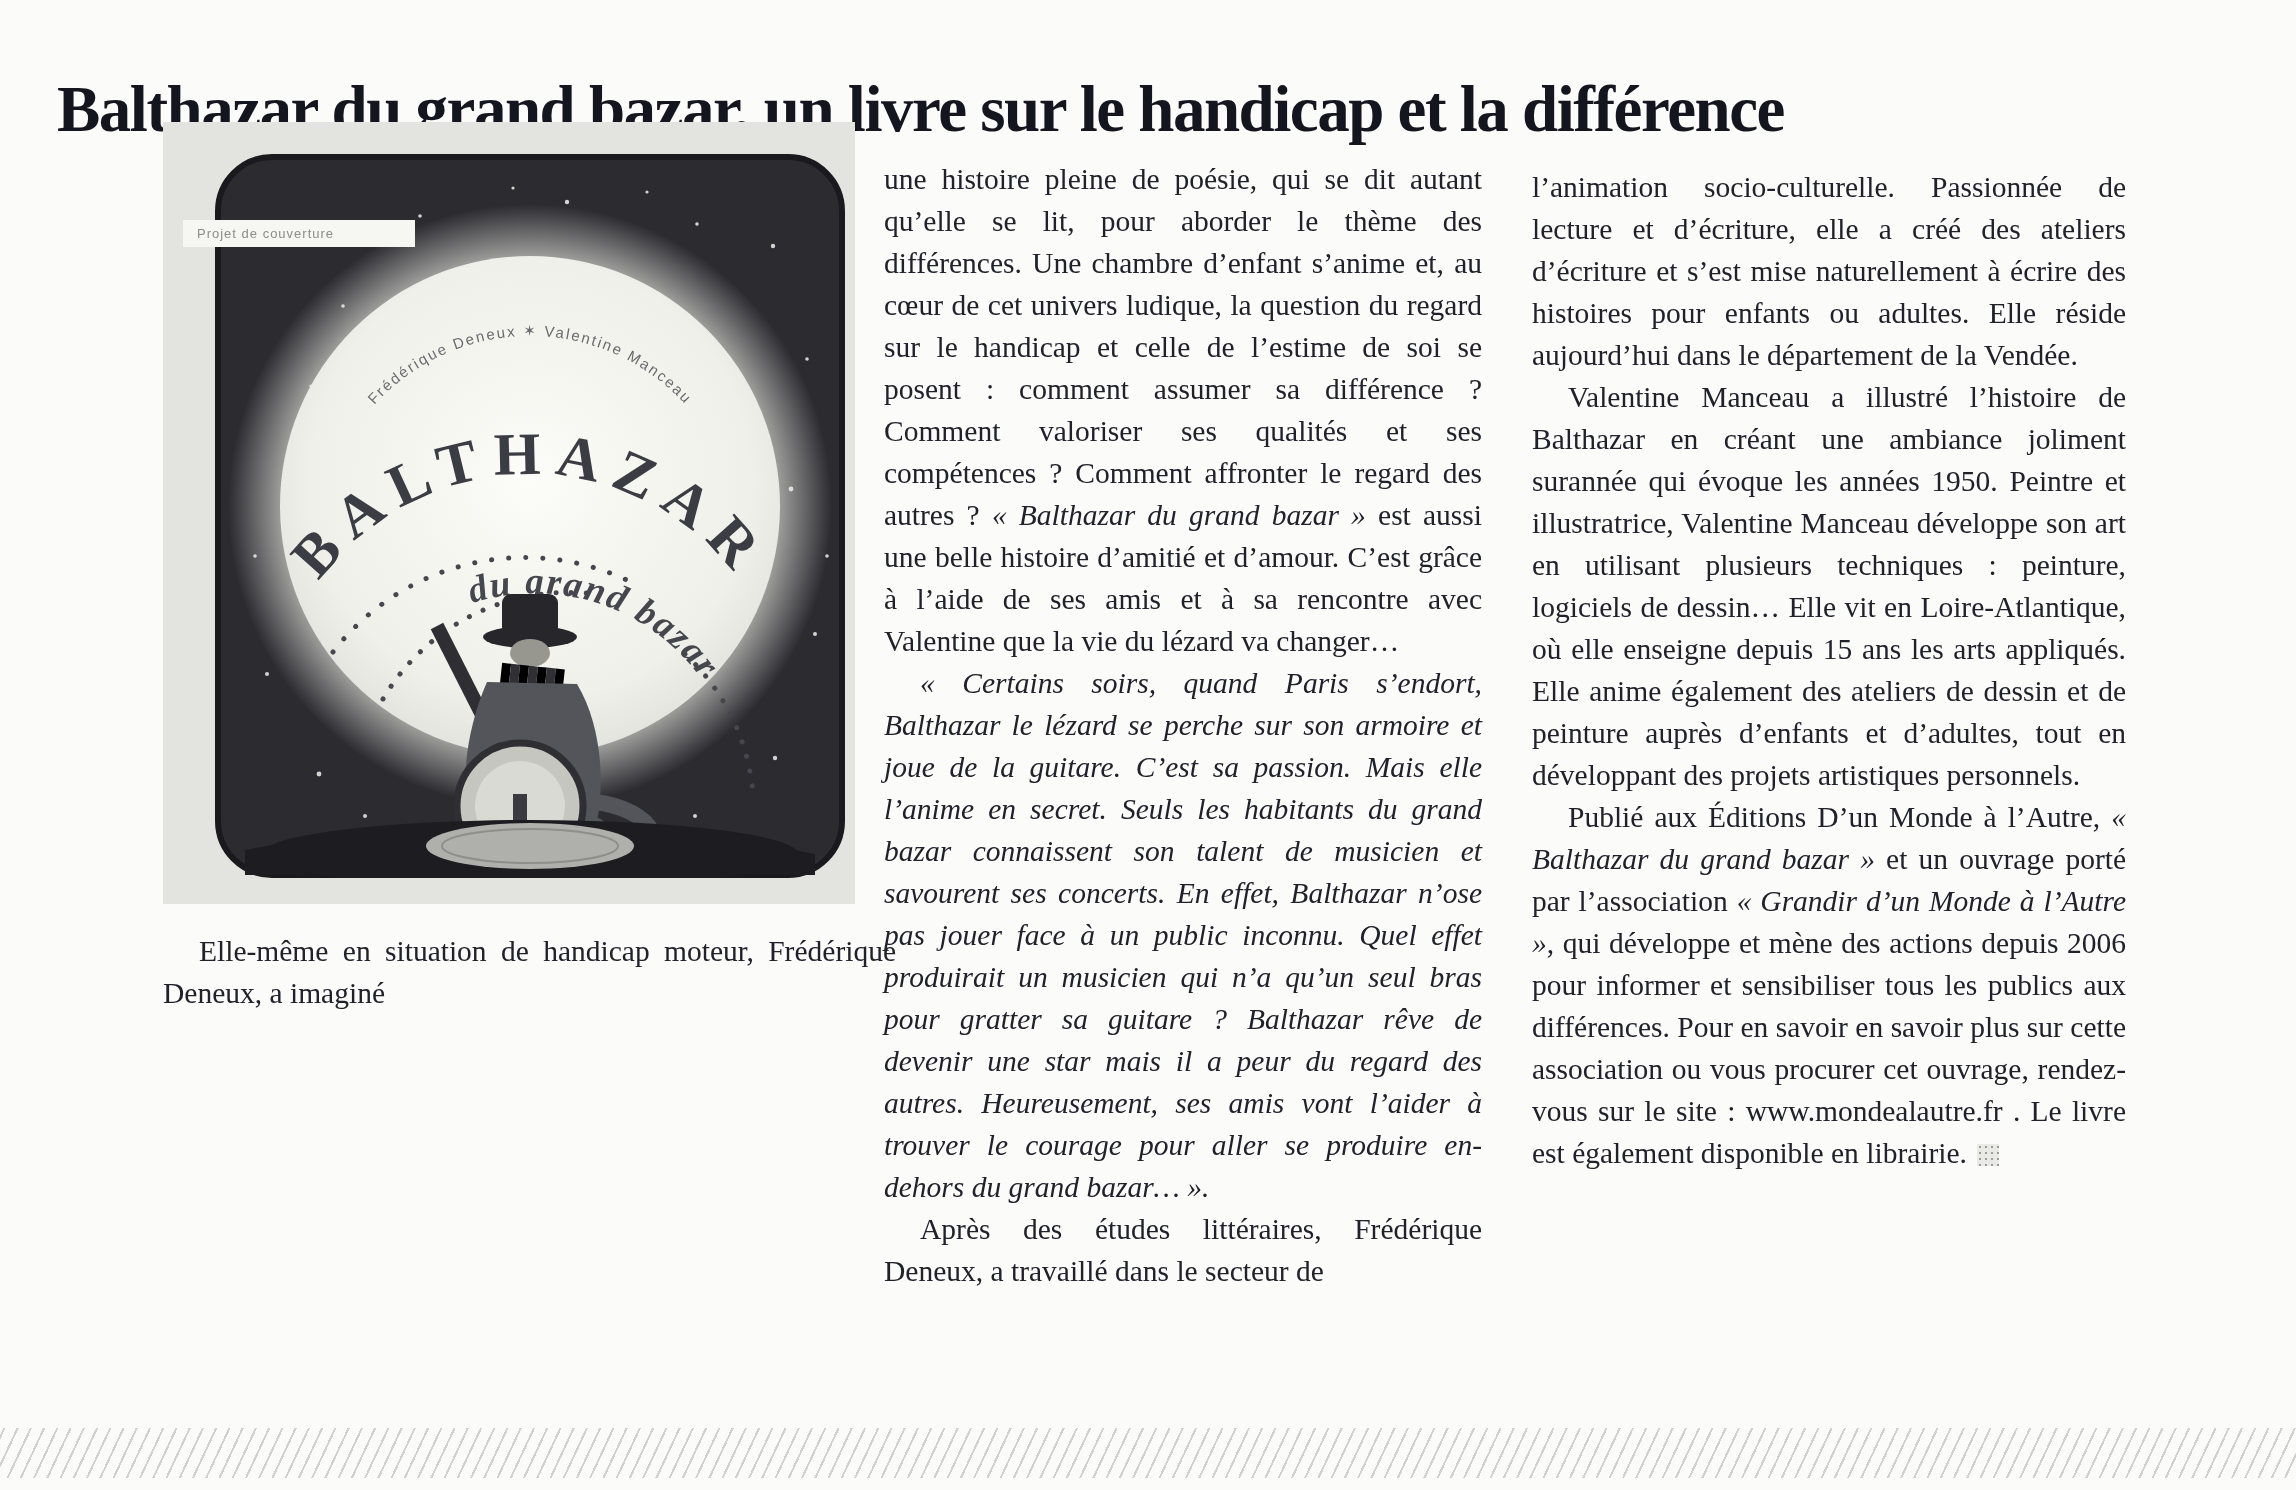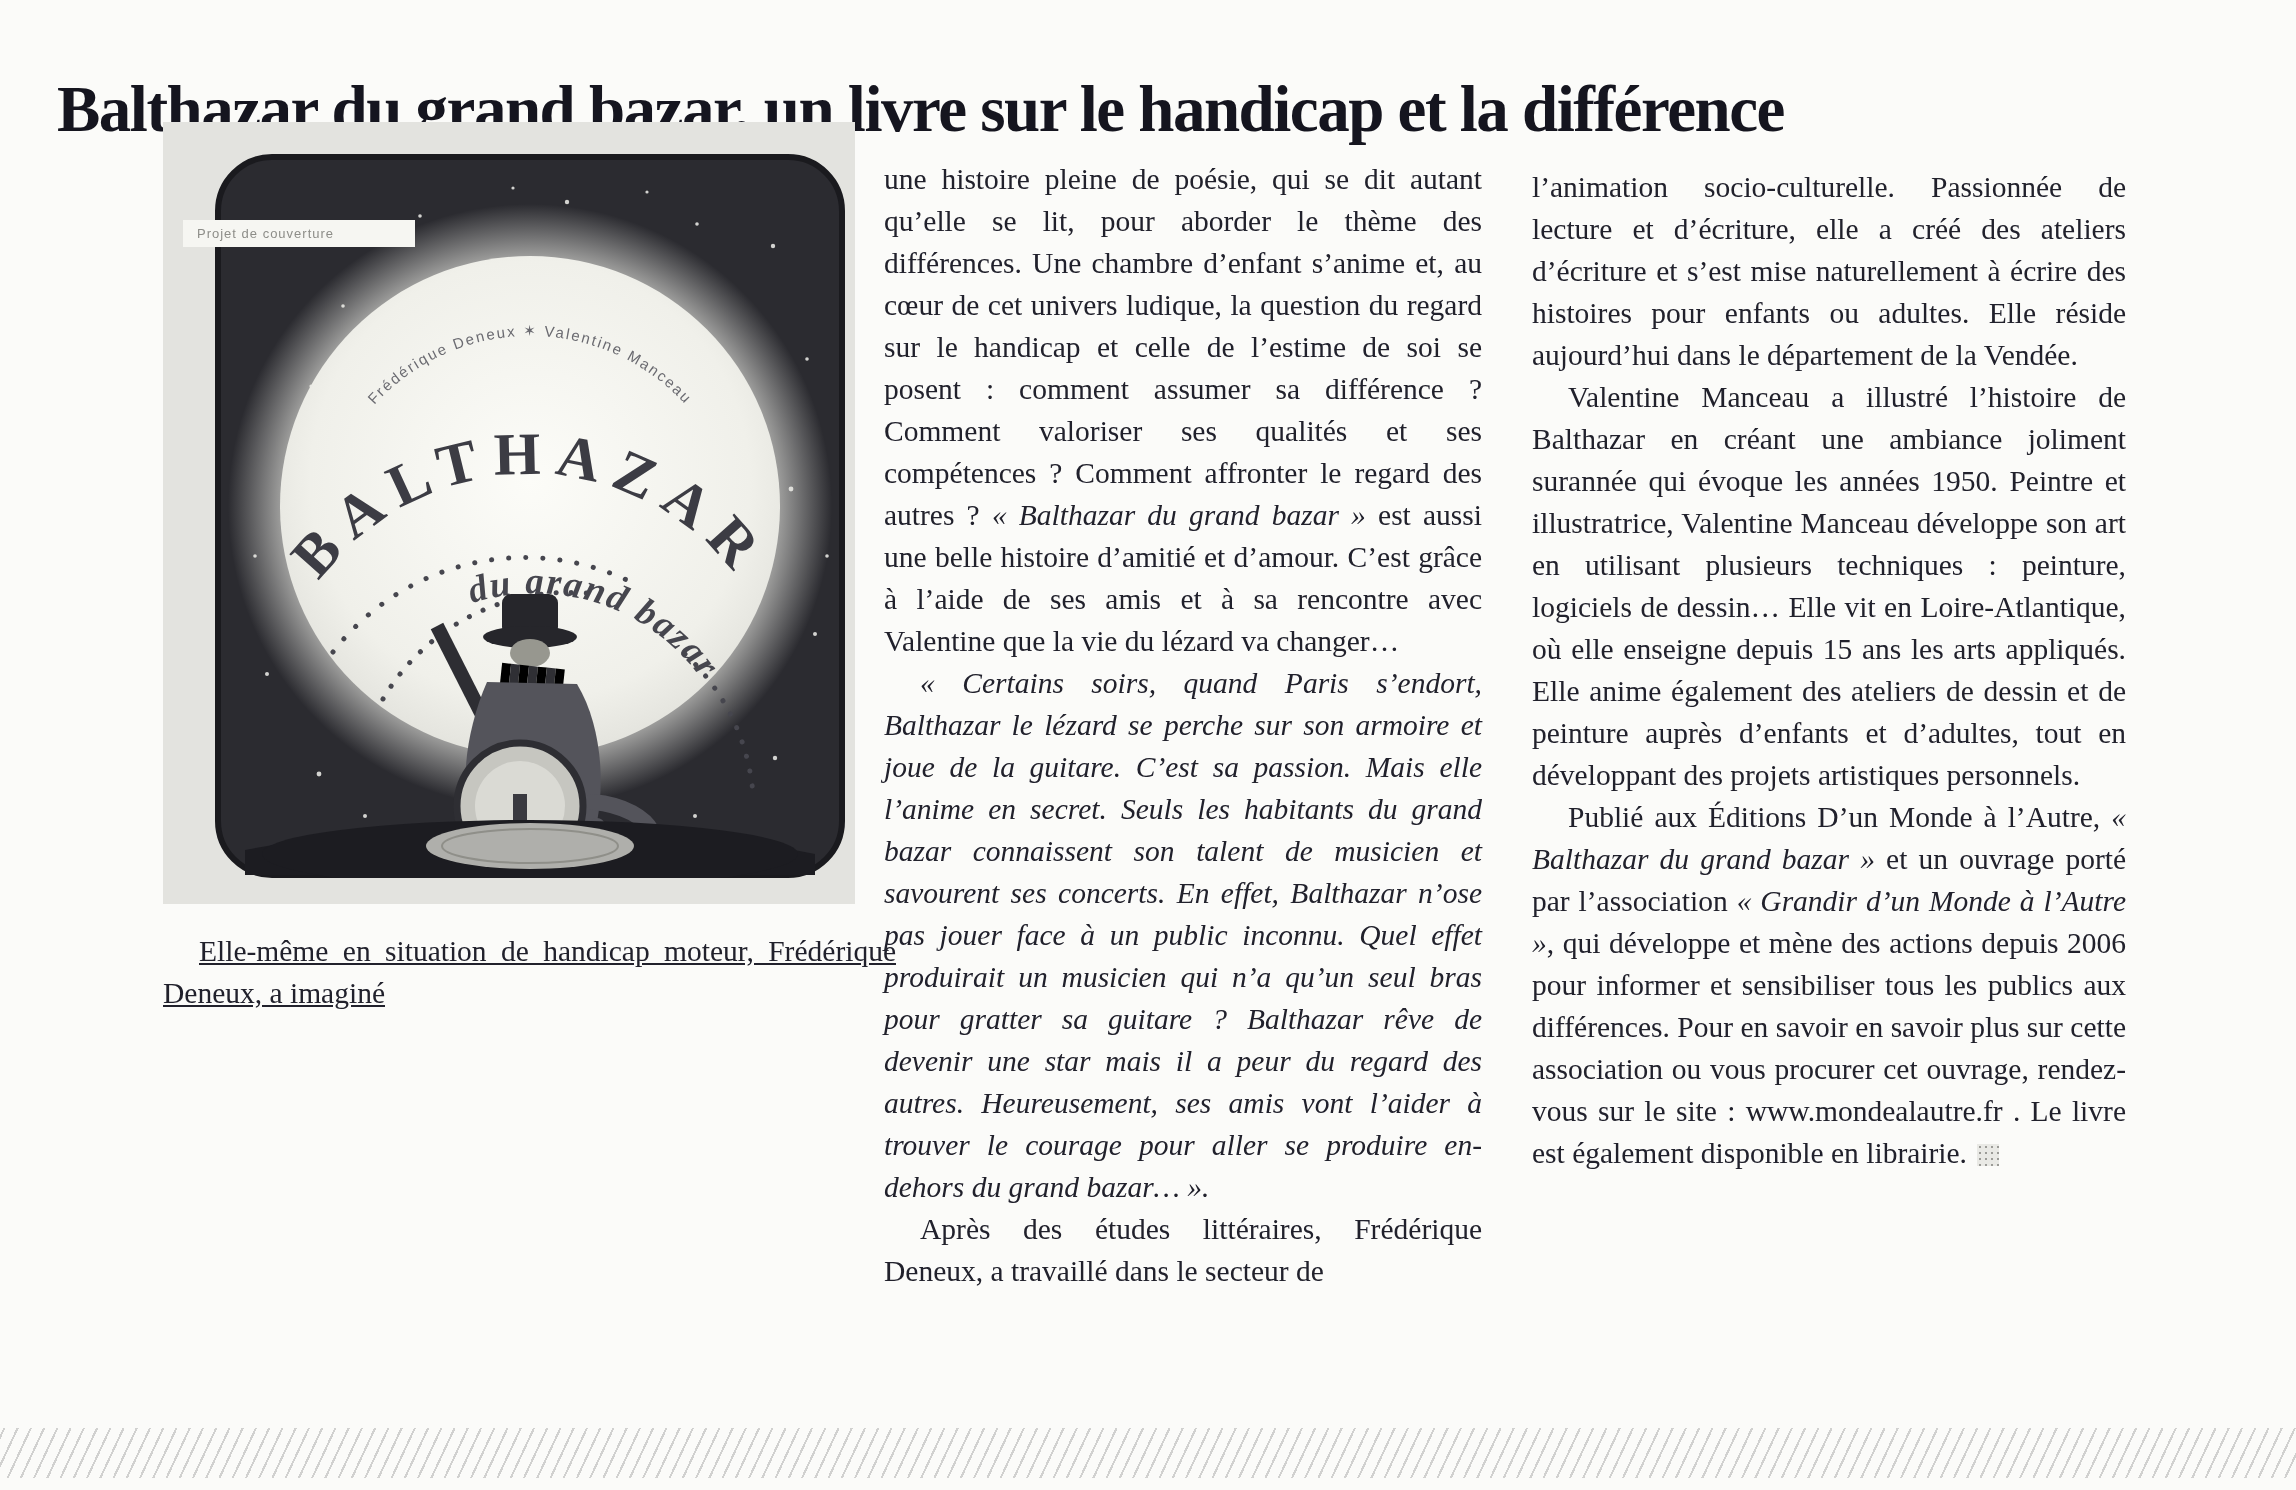--- a/index.html
+++ b/index.html
@@ -12,21 +12,21 @@
   }
   .headline{
     position:absolute;left:57px;top:28px;width:2230px;
     font-size:65px;font-weight:700;letter-spacing:-1.5px;
     color:#15151f;white-space:nowrap;
   }
   .col{position:absolute;font-size:29.5px;line-height:42px;text-align:justify;}
   .col p{margin:0;}
   .col p.indent{text-indent:36px;}
   .col i{font-style:italic;}
-  .col-left{left:163px;top:122px;width:733px;text-decoration:underline;}
+  .col-left{left:163px;top:122px;width:733px;}
   .col-middle{left:884px;top:158px;width:598px;}
   .col-right{left:1532px;top:166px;width:594px;}
 
   
   .book-frame{
     position:relative;width:692px;height:782px;margin:0 0 26px 0;
     background:#e3e3df;
   }
   .book-frame svg{position:absolute;left:52px;top:32px;}
   .corner-label{

